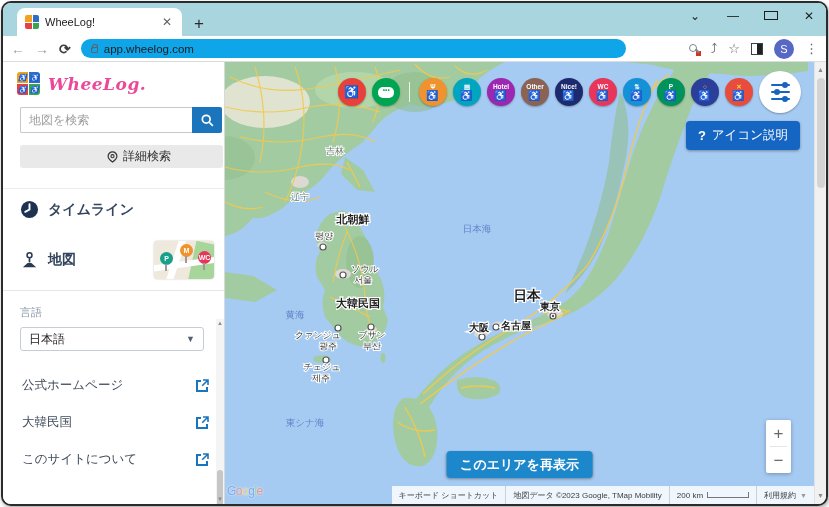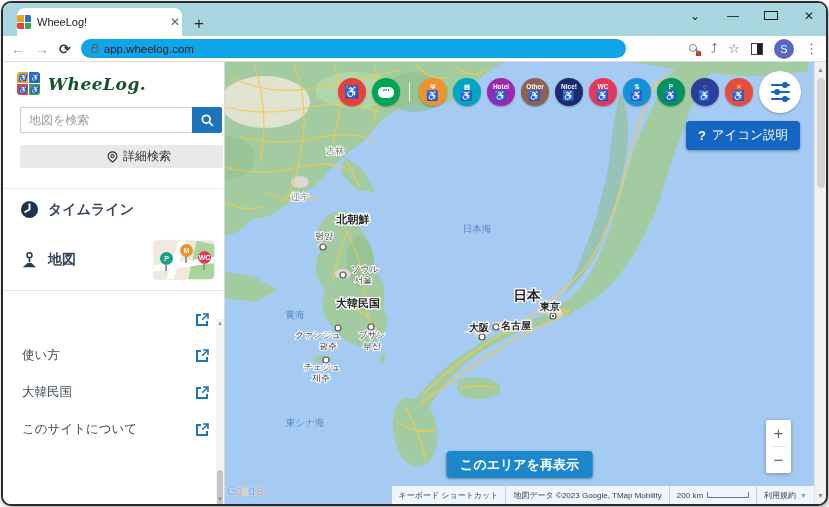--- a/index.html
+++ b/index.html
@@ -1,21 +1,21 @@
 <!DOCTYPE html>
 <html><head>
 <meta charset="utf-8">
 <style>
   * { margin:0; padding:0; box-sizing:border-box; }
   html,body { width:829px; height:507px; background:#fff; font-family:"Liberation Sans", sans-serif; }
   .frame { width:827px; height:505px; margin:1px; border:2px solid #2b2b2b; border-radius:10px; overflow:hidden; background:#fff; box-shadow:1px 2px 4px rgba(0,0,0,.35); display:flex; flex-direction:column; }
 
   
   .titlebar { height:33px; background:#a9d6de; display:flex; align-items:flex-end; position:relative; flex:0 0 auto; }
-  .tab { width:165px; height:28px; background:#fff; border-radius:8px 8px 0 0; margin-left:14px; display:flex; align-items:center; padding:0 0; gap:6px; }
+  .tab { width:165px; height:28px; background:#fff; border-radius:8px 8px 0 0; margin-left:14px; display:flex; align-items:center; padding:0 8px; gap:6px; }
   .favicon { width:14px; height:14px; display:grid; grid-template-columns:1fr 1fr; grid-template-rows:1fr 1fr; gap:1px; border-radius:2px; overflow:hidden; flex:0 0 auto; }
   .favicon i:nth-child(1){background:#f0a11e}.favicon i:nth-child(2){background:#2d6fc3}.favicon i:nth-child(3){background:#e54145}.favicon i:nth-child(4){background:#35a753}
   .tab-title { font-size:11px; color:#202124; flex:1; white-space:nowrap; overflow:hidden; }
   .tab-close { font-size:12px; color:#5f6368; cursor:pointer; padding:0 2px; }
   .new-tab { font-size:17px; color:#2b2b2b; margin:0 0 4px 12px; cursor:pointer; line-height:1; }
   .win-controls { position:absolute; right:10px; top:6px; display:flex; gap:24px; font-size:12px; color:#1d1d1d; align-items:center; }
   .win-controls span { cursor:pointer; width:14px; text-align:center; }
   .win-max { display:inline-block; width:9px; height:9px; border:1.4px solid #1d1d1d; }
 
   .toolbar { height:26px; background:#fff; border-bottom:1px solid #dadce0; display:flex; align-items:center; padding:0 8px; gap:10px; flex:0 0 auto; }
@@ -37,21 +37,21 @@
 
   
   .content { flex:1; display:flex; min-height:0; }
 
   
   .sidebar { width:222px; background:#fff; border-right:1px solid #d9d9d9; position:relative; display:flex; flex-direction:column; }
   .brand-row { display:flex; align-items:center; gap:8px; padding:10px 12px 6px 14px; }
   .logo { width:23px; height:23px; display:grid; grid-template-columns:1fr 1fr; grid-template-rows:1fr 1fr; gap:1px; border-radius:3px; overflow:hidden; flex:0 0 auto; }
   .logo i { display:flex; align-items:center; justify-content:center; color:#fff; font-size:7px; }
   .logo i:nth-child(1){background:#f0a11e}.logo i:nth-child(2){background:#2d6fc3}.logo i:nth-child(3){background:#e54145}.logo i:nth-child(4){background:#35a753}
-  .wordmark { font-family:"DejaVu Serif", serif; font-style:italic; font-weight:bold; font-size:17px; color:#14532d; letter-spacing:.5px; }
+  .wordmark { font-family:"DejaVu Serif", serif; font-style:italic; font-weight:bold; font-size:17px; color:#ec4899; letter-spacing:.5px; }
   .search-row { display:flex; padding:6px 2px 0 17px; }
   .search-input { flex:1; height:26px; border:1px solid #c9c9c9; border-right:none; border-radius:2px 0 0 2px; padding:0 8px; font-size:12px; color:#333; outline:none; }
   .search-input::placeholder { color:#9b9b9b; }
   .search-btn { width:30px; height:26px; background:#1b75bc; border:none; border-radius:0 2px 2px 0; display:flex; align-items:center; justify-content:center; cursor:pointer; }
   .adv-btn { margin:12px 2px 0 17px; width:203px; height:23px; background:#e9e9e9; border:none; border-radius:3px; font-size:12px; color:#2e2e2e; display:flex; align-items:center; justify-content:center; gap:5px; cursor:pointer; font-family:inherit;padding-left:35px; }
   .side-scroll { margin-top:20px; border-top:1px solid #ececec; flex:1; position:relative; }
   .side-item { display:flex; align-items:center; gap:9px; padding:11px 10px 11px 17px; cursor:pointer; }
   .side-item .lbl { font-size:14px; color:#34455e; font-weight:bold; }
   .map-thumb { margin-left:auto; width:60px; height:38px; border-radius:4px; background:#efe9dd; position:relative; overflow:hidden; box-shadow:0 0 2px rgba(0,0,0,.25); }
   .map-thumb .green { position:absolute; right:-4px; top:2px; width:26px; height:40px; background:#a8d59a; transform:rotate(12deg); }
@@ -209,29 +209,30 @@
           <span class="map-thumb">
             <span class="green"></span>
               <span class="road1"></span>
               <span class="road2"></span>
             <span class="pin" style="background:#17a08a;left:6px;top:11px">P</span>
             <span class="pin" style="background:#f0932f;left:26px;top:3px">M</span>
             <span class="pin" style="background:#e8365b;left:44px;top:10px">WC</span>
           </span>
         </div>
         <div class="divider"></div>
+        <div class="lang-sec">
+          <div class="lang-label">言語</div>
+          <div class="lang-select">
+            <span>日本語</span>
+            <span class="lang-caret">▼</span>
+          </div>
+        </div>
         <div class="links">
             <div class="link-row">
-              <svg width="14" height="14" viewBox="0 0 14 14">
-                <path d="M11,11 H3 V3 H6 V1 H1 V13 H13 V8 H11 Z" fill="#1b75bc"></path>
-                <path d="M8,1 L13,1 L13,6 M13,1 L7.2,6.8" stroke="#1b75bc" stroke-width="1.6" fill="none"></path>
-              </svg>
-            </div>
-            <div class="link-row">
-              <span class="txt">使い方</span>
+              <span class="txt">公式ホームページ</span>
               <svg width="14" height="14" viewBox="0 0 14 14">
                 <path d="M11,11 H3 V3 H6 V1 H1 V13 H13 V8 H11 Z" fill="#1b75bc"></path>
                 <path d="M8,1 L13,1 L13,6 M13,1 L7.2,6.8" stroke="#1b75bc" stroke-width="1.6" fill="none"></path>
               </svg>
             </div>
             <div class="link-row">
               <span class="txt">大韓民国</span>
               <svg width="14" height="14" viewBox="0 0 14 14">
                 <path d="M11,11 H3 V3 H6 V1 H1 V13 H13 V8 H11 Z" fill="#1b75bc"></path>
                 <path d="M8,1 L13,1 L13,6 M13,1 L7.2,6.8" stroke="#1b75bc" stroke-width="1.6" fill="none"></path>

